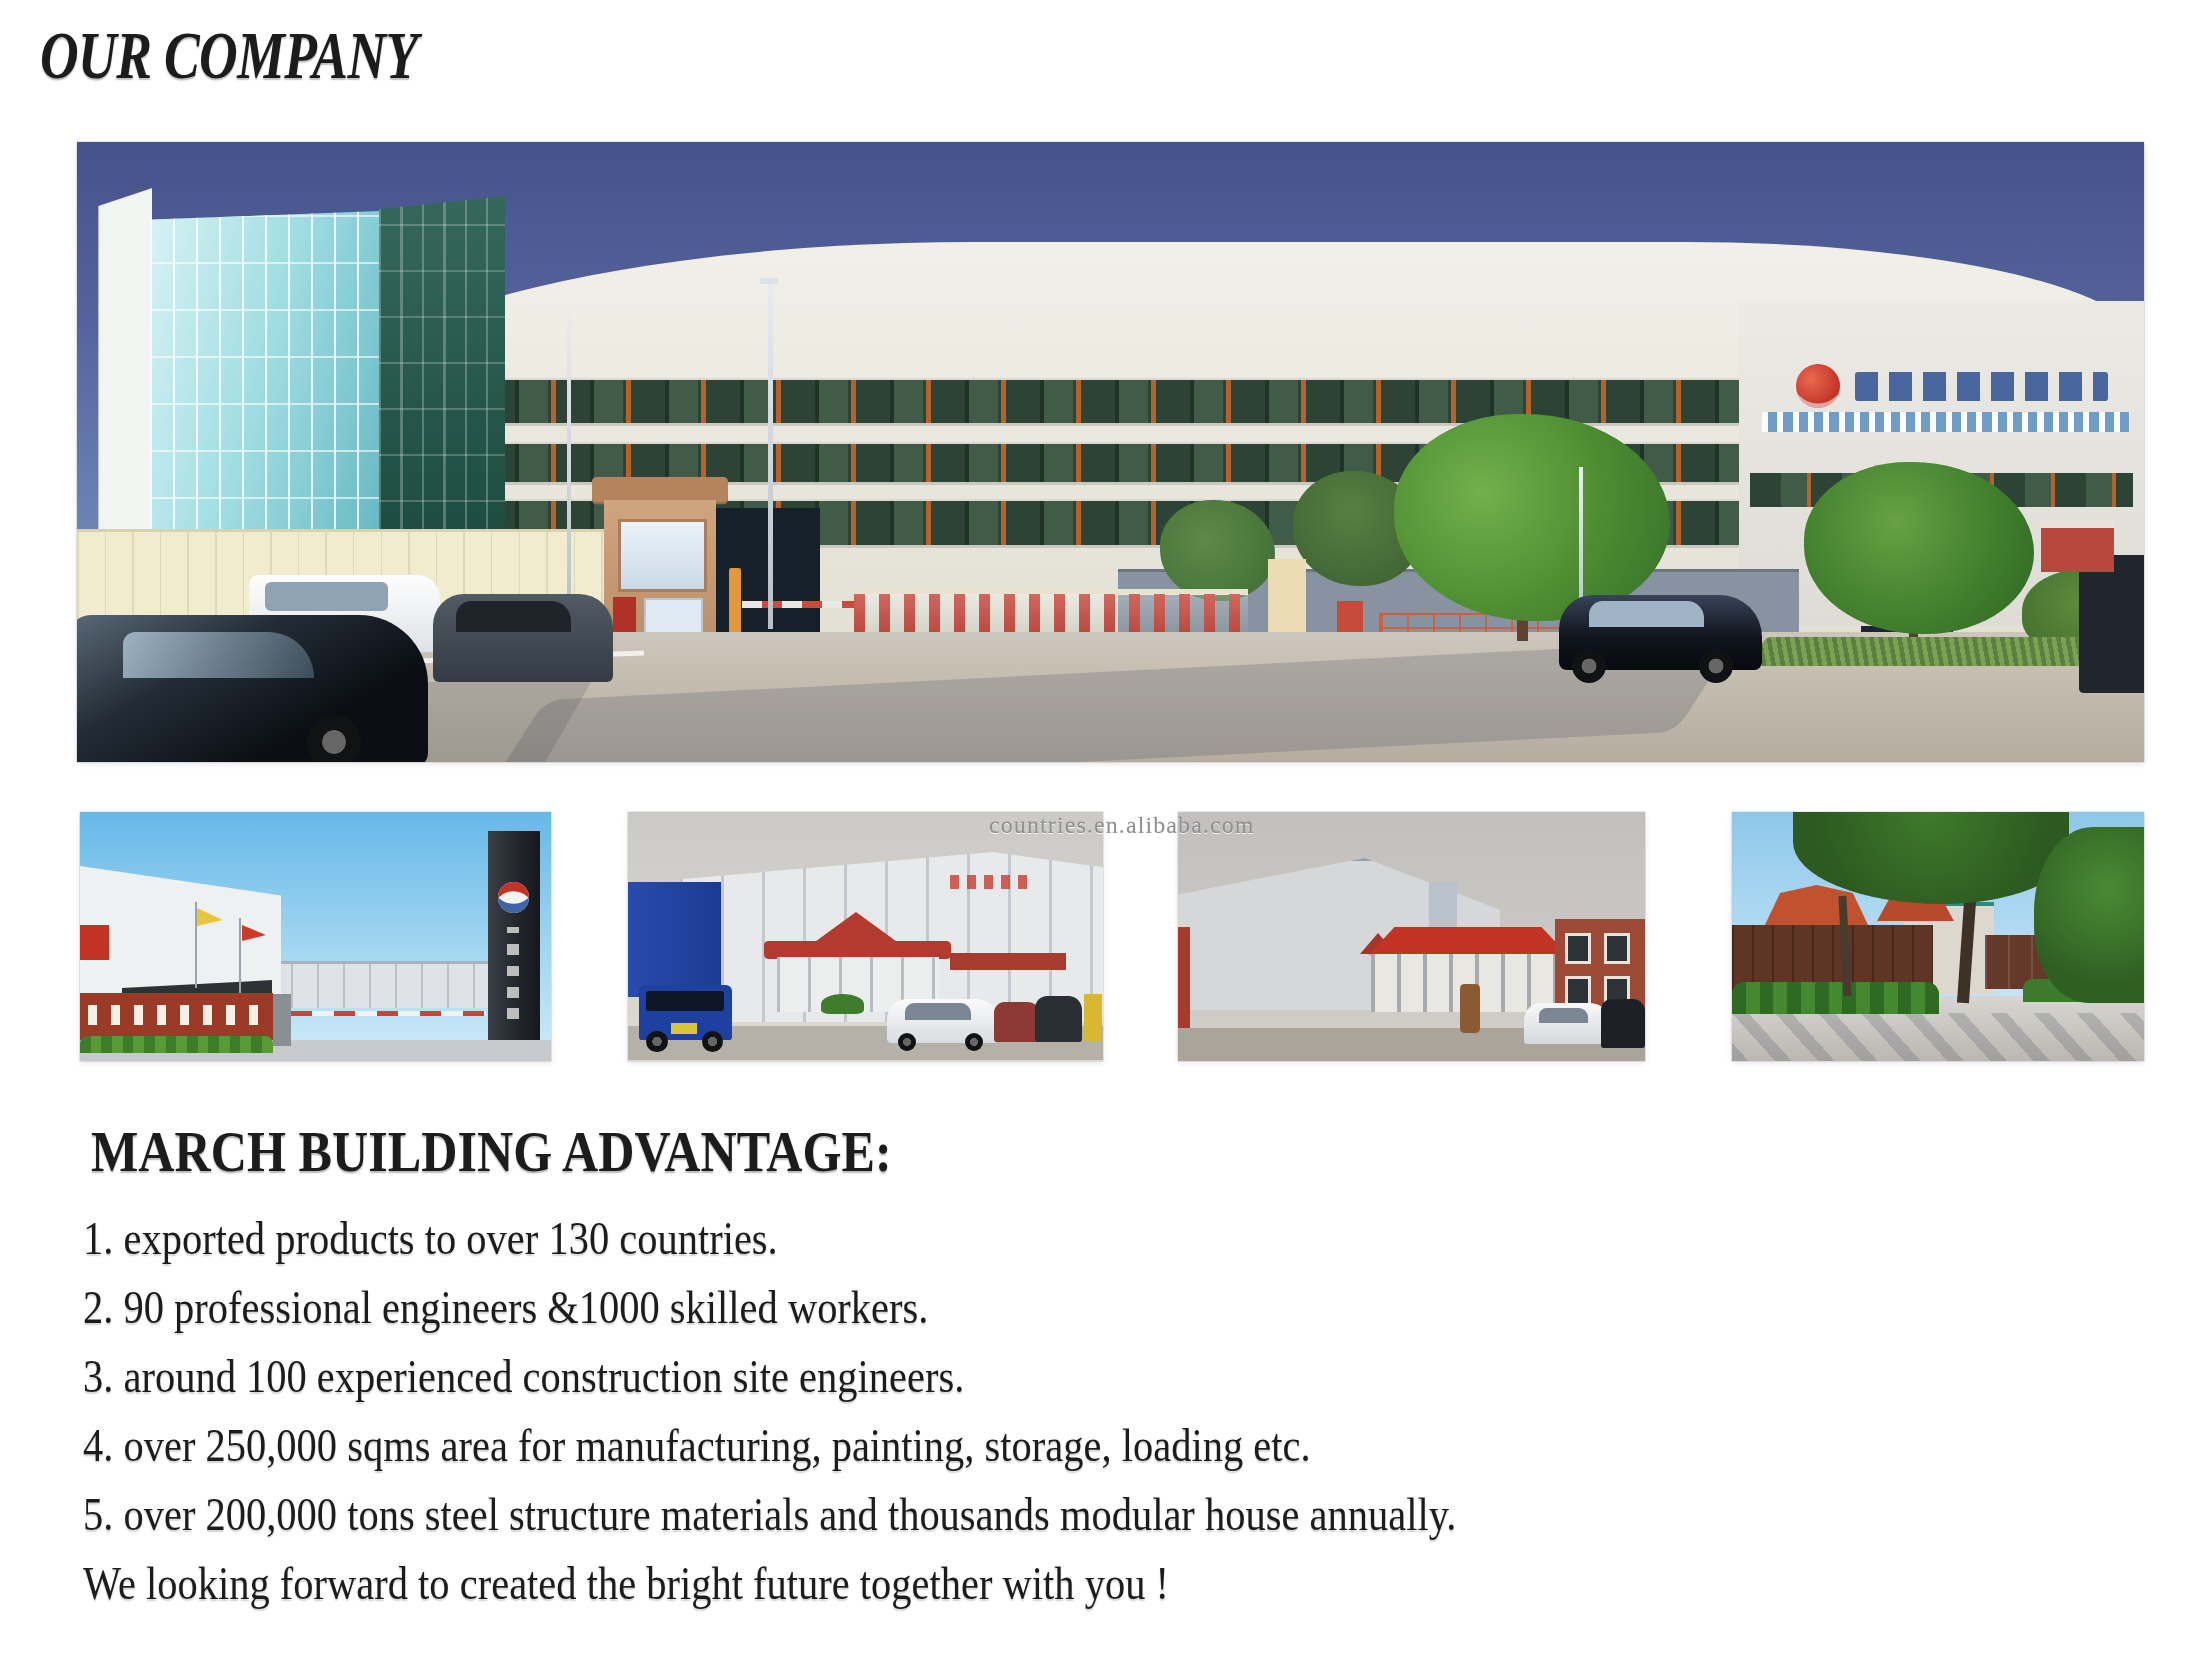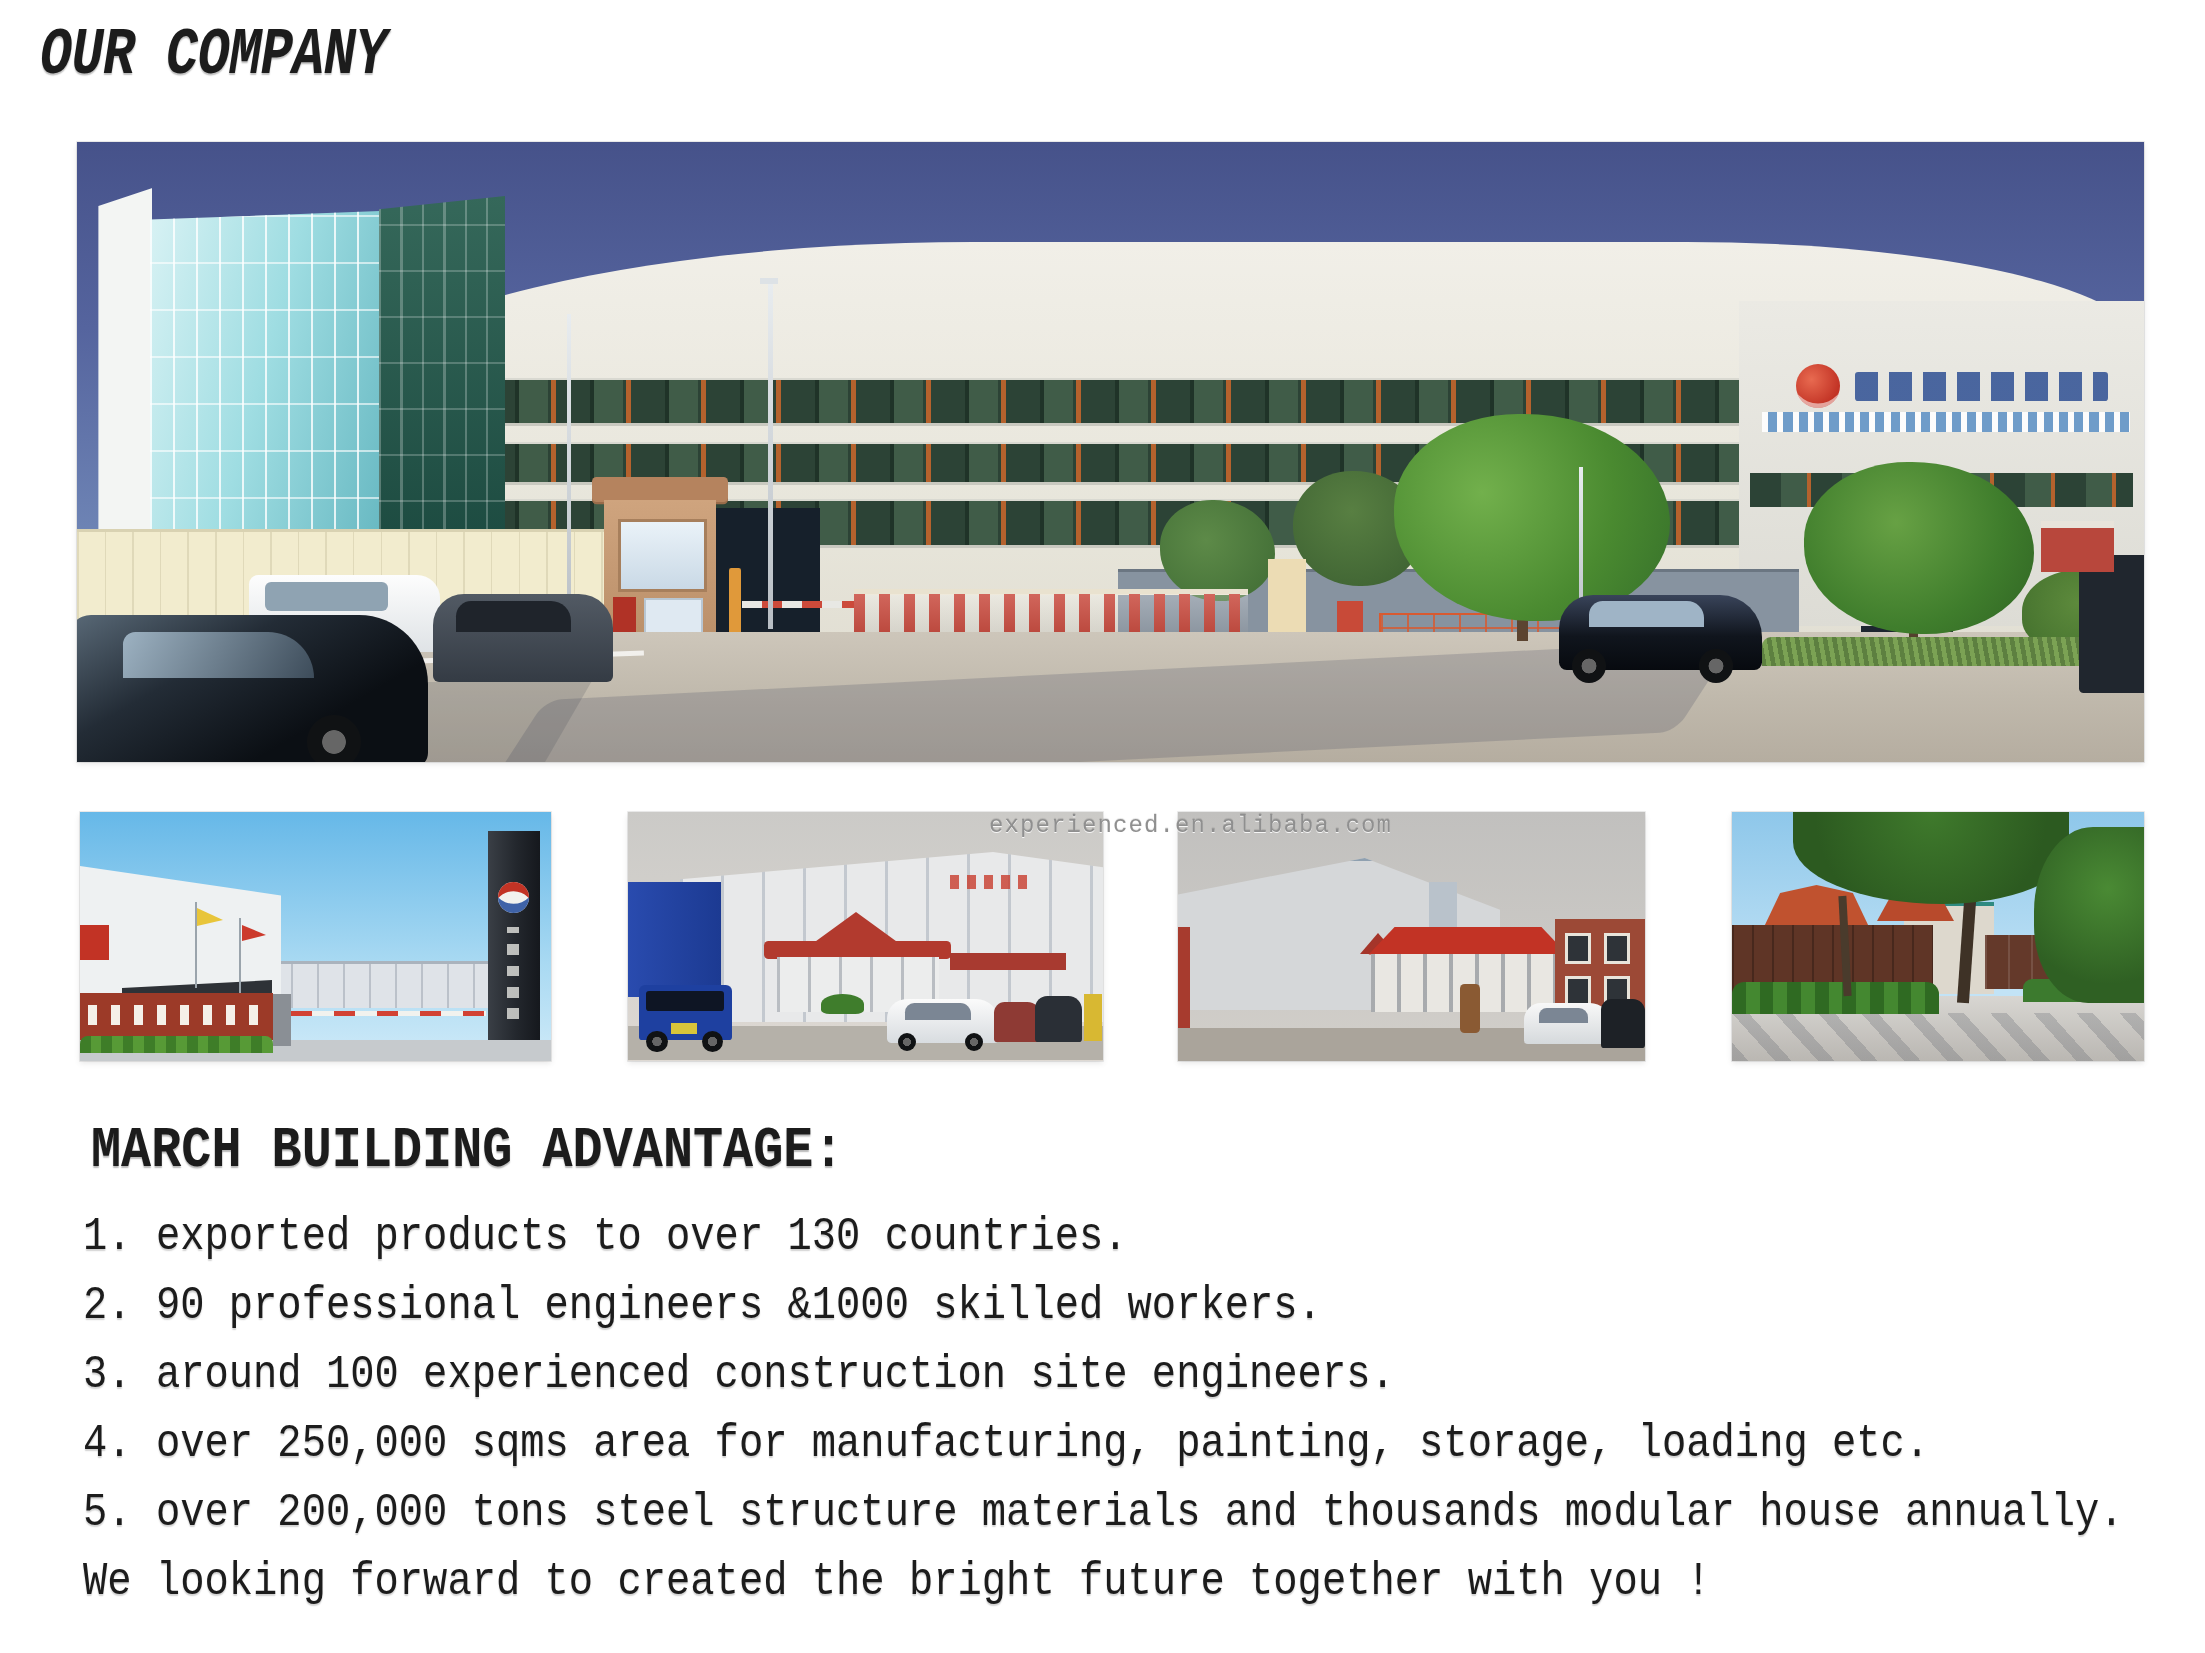--- a/index.html
+++ b/index.html
@@ -1,17 +1,17 @@
 <!DOCTYPE html>
 <html style="--bg: #ffffff; --text: #1c1c1c; --watermark: #8f8f8f; --accent-red: #c23325; --glass-teal: #9fdde2; --glass-dark: #16433a;font-size:12.3px"><head>
 <meta charset="utf-8">
 <style>
   html,body{margin:0;padding:0;background:#fff;}
   .slide{position:relative;width:2205px;height:1654px;background:var(--bg,#ffffff);
-    font-family:Liberation Mono, monospace;overflow:hidden;color:var(--text,#1c1c1c);border-radius:25px;}
+    font-family:Liberation Serif, serif;overflow:hidden;color:var(--text,#1c1c1c);border-radius:25px;}
 
   
   .page-title{position:absolute;left:40px;top:17px;font-size:67px;font-weight:bold;font-style:italic;
     letter-spacing:-0.8px;transform:scaleX(.8);transform-origin:0 50%;white-space:nowrap;
     text-shadow:0 1.5px 1.5px rgba(0,0,0,.25);}
   .advantage{position:absolute;left:83px;top:1119px;}
   .advantage h2{margin:0 0 20px 7.7px;font-size:57px;font-weight:bold;white-space:nowrap;
     transform:scaleX(.88);transform-origin:0 50%;text-shadow:0 2.3px 1.5px rgba(0,0,0,.28);}
   .advantage .item{font-size:46px;line-height:69px;white-space:nowrap;
     transform:scaleX(.88);transform-origin:0 50%;text-shadow:0 1.5px 1.5px rgba(0,0,0,.18);}
@@ -382,21 +382,21 @@
     <div class="t4-ground"></div>
     <div class="t4-shadow"></div>
     <div class="t4-hedge"></div>
     <div class="t4-hedge2"></div>
     <div class="t4-trunk"></div>
     <div class="t4-trunk2"></div>
     <div class="t4-tree-top"></div>
     <div class="t4-tree-right"></div>
   </div>
 
-  <div class="watermark">experienced.en.alibaba.com</div>
+  <div class="watermark">countries.en.alibaba.com</div>
 
   <div class="advantage">
     <h2>MARCH BUILDING ADVANTAGE:</h2>
     <div class="item">1. exported products to over 130 countries.</div>
     <div class="item">2. 90 professional engineers &amp;1000 skilled workers.</div>
     <div class="item">3. around 100 experienced construction site engineers.</div>
     <div class="item">4. over 250,000 sqms area for manufacturing, painting, storage, loading etc.</div>
     <div class="item">5. over 200,000 tons steel structure materials and thousands modular house annually.</div>
     <div class="item">We looking forward to created the bright future together with you !</div>
   </div>

